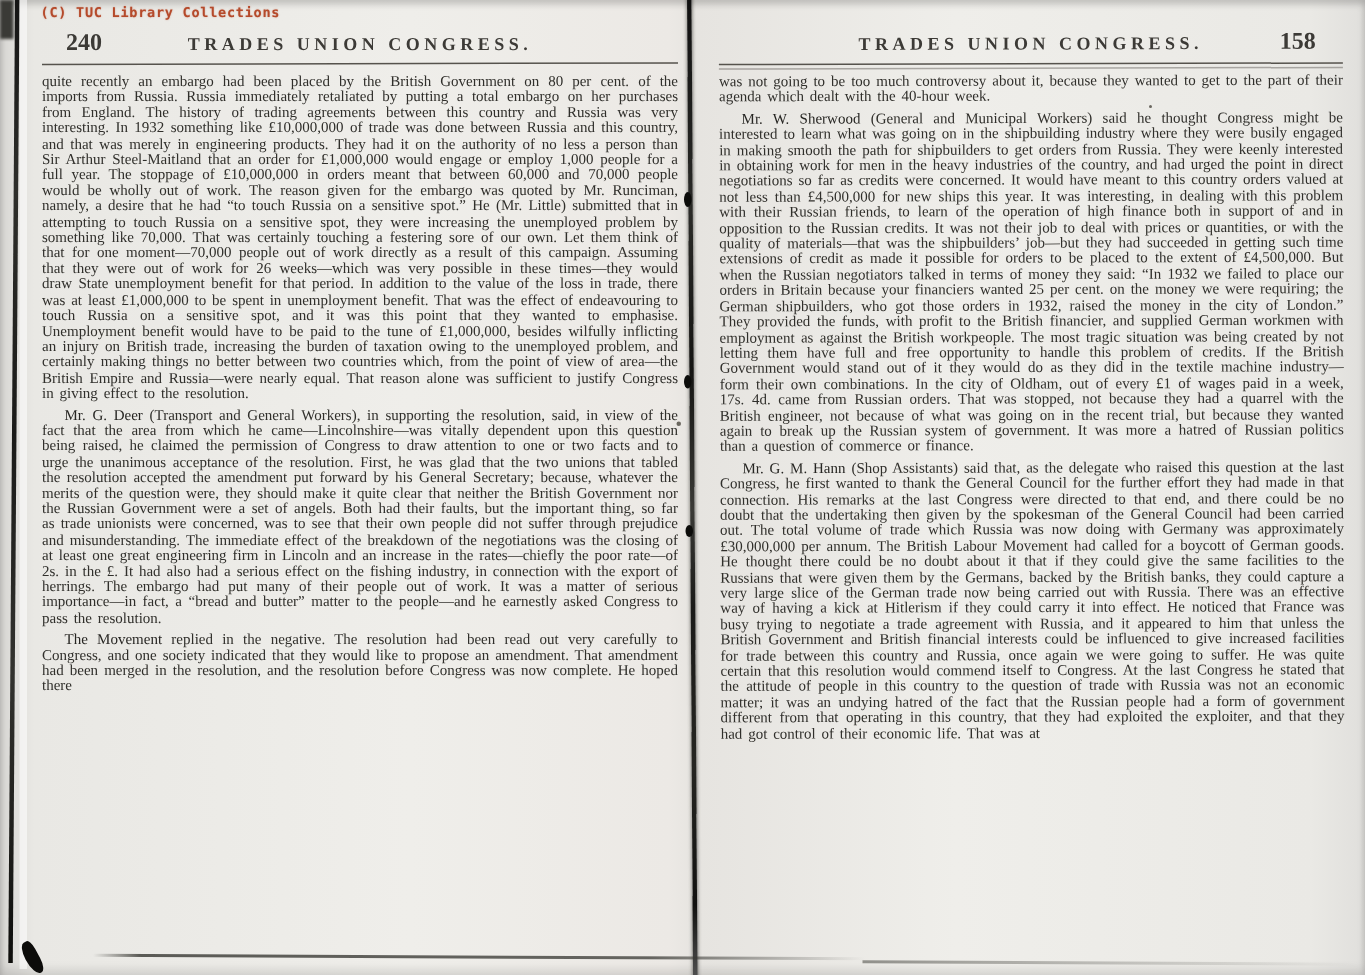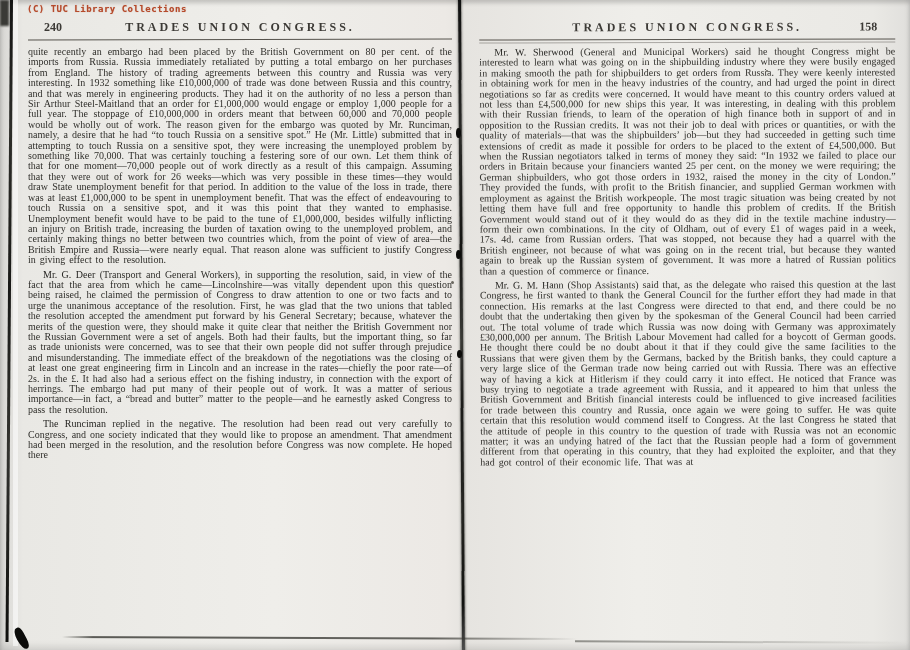--- a/index.html
+++ b/index.html
@@ -57,21 +57,21 @@
   
   .page{position:absolute;top:0;height:650px;color:#2f2e2a;}
   .page.left{left:28px;width:424px;}
   .page.right{left:480px;width:416px;transform:rotate(-0.15deg);}
 
   .page-header{
     display:grid;grid-template-columns:1fr auto 1fr;align-items:baseline;
     margin-top:20px;font-weight:bold;font-size:12px;color:#3c3a36;
   }
   .running-title{letter-spacing:3px;text-align:right;}
-  .pagenum{font-size:12px;text-align:center;}
+  .pagenum{font-size:16px;text-align:center;}
   .page.left .pagenum.num{justify-self:start;padding-left:16px;}
   .page.right .pagenum.num{justify-self:end;padding-right:18px;}
 
   .header-rule{height:0;border-top:1.6px solid #56534d;margin-top:4px;position:relative;}
   .page.left .header-rule{transform:rotate(-0.15deg);}
   .page.right .header-rule::after{
     content:"";position:absolute;left:0;right:0;top:2px;border-top:1px solid rgba(86,83,77,.45);
   }
 
   .page-body{
@@ -106,30 +106,31 @@
   <div class="page left">
     <div class="page-header">
       <span class="pagenum num">240</span>
       <span class="running-title">TRADES UNION CONGRESS.</span>
       <span class="pagenum"></span>
     </div>
     <div class="header-rule"></div>
     <div class="page-body" style="color: rgb(48, 47, 43);">
         <p>quite recently an embargo had been placed by the British Government on 80 per cent. of the imports from Russia. Russia immediately retaliated by putting a total embargo on her purchases from England. The history of trading agreements between this country and Russia was very interesting. In 1932 something like £10,000,000 of trade was done between Russia and this country, and that was merely in engineering products. They had it on the authority of no less a person than Sir Arthur Steel-Maitland that an order for £1,000,000 would engage or employ 1,000 people for a full year. The stoppage of £10,000,000 in orders meant that between 60,000 and 70,000 people would be wholly out of work. The reason given for the embargo was quoted by Mr. Runciman, namely, a desire that he had “to touch Russia on a sensitive spot.” He (Mr. Little) submitted that in attempting to touch Russia on a sensitive spot, they were increasing the unemployed problem by something like 70,000. That was certainly touching a festering sore of our own. Let them think of that for one moment—70,000 people out of work directly as a result of this campaign. Assuming that they were out of work for 26 weeks—which was very possible in these times—they would draw State unemployment benefit for that period. In addition to the value of the loss in trade, there was at least £1,000,000 to be spent in unemployment benefit. That was the effect of endeavouring to touch Russia on a sensitive spot, and it was this point that they wanted to emphasise. Unemployment benefit would have to be paid to the tune of £1,000,000, besides wilfully inflicting an injury on British trade, increasing the burden of taxation owing to the unemployed problem, and certainly making things no better between two countries which, from the point of view of area—the British Empire and Russia—were nearly equal. That reason alone was sufficient to justify Congress in giving effect to the resolution.</p>
         <p class="indent"><b>Mr. G. Deer</b> (Transport and General Workers), in supporting the resolution, said, in view of the fact that the area from which he came—Lincolnshire—was vitally dependent upon this question being raised, he claimed the permission of Congress to draw attention to one or two facts and to urge the unanimous acceptance of the resolution. First, he was glad that the two unions that tabled the resolution accepted the amendment put forward by his General Secretary; because, whatever the merits of the question were, they should make it quite clear that neither the British Government nor the Russian Government were a set of angels. Both had their faults, but the important thing, so far as trade unionists were concerned, was to see that their own people did not suffer through prejudice and misunderstanding. The immediate effect of the breakdown of the negotiations was the closing of at least one great engineering firm in Lincoln and an increase in the rates—chiefly the poor rate—of 2s. in the £. It had also had a serious effect on the fishing industry, in connection with the export of herrings. The embargo had put many of their people out of work. It was a matter of serious importance—in fact, a “bread and butter” matter to the people—and he earnestly asked Congress to pass the resolution.</p>
-        <p class="indent"><b>The Runciman</b> replied in the negative. The resolution had been read out very carefully to Congress, and one society indicated that they would like to propose an amendment. That amendment had been merged in the resolution, and the resolution before Congress was now complete. He hoped there</p>
+        <p class="indent"><b>The Movement</b> replied in the negative. The resolution had been read out very carefully to Congress, and one society indicated that they would like to propose an amendment. That amendment had been merged in the resolution, and the resolution before Congress was now complete. He hoped there</p>
       </div>
   </div>
 
   <div class="page right">
     <div class="page-header">
       <span class="pagenum"></span>
       <span class="running-title">TRADES UNION CONGRESS.</span>
       <span class="pagenum num">158</span>
     </div>
     <div class="header-rule"></div>
     <div class="page-body" style="color: rgb(48, 47, 43);">
+        <p>was not going to be too much controversy about it, because they wanted to get to the part of their agenda which dealt with the 40-hour week.</p>
         <p class="indent"><b>Mr. W. Sherwood</b> (General and Municipal Workers) said he thought Congress might be interested to learn what was going on in the shipbuilding industry where they were busily engaged in making smooth the path for shipbuilders to get orders from Russia. They were keenly interested in obtaining work for men in the heavy industries of the country, and had urged the point in direct negotiations so far as credits were concerned. It would have meant to this country orders valued at not less than £4,500,000 for new ships this year. It was interesting, in dealing with this problem with their Russian friends, to learn of the operation of high finance both in support of and in opposition to the Russian credits. It was not their job to deal with prices or quantities, or with the quality of materials—that was the shipbuilders’ job—but they had succeeded in getting such time extensions of credit as made it possible for orders to be placed to the extent of £4,500,000. But when the Russian negotiators talked in terms of money they said: “In 1932 we failed to place our orders in Britain because your financiers wanted 25 per cent. on the money we were requiring; the German shipbuilders, who got those orders in 1932, raised the money in the city of London.” They provided the funds, with profit to the British financier, and supplied German workmen with employment as against the British workpeople. The most tragic situation was being created by not letting them have full and free opportunity to handle this problem of credits. If the British Government would stand out of it they would do as they did in the textile machine industry—form their own combinations. In the city of Oldham, out of every £1 of wages paid in a week, 17s. 4d. came from Russian orders. That was stopped, not because they had a quarrel with the British engineer, not because of what was going on in the recent trial, but because they wanted again to break up the Russian system of government. It was more a hatred of Russian politics than a question of commerce or finance.</p>
         <p class="indent"><b>Mr. G. M. Hann</b> (Shop Assistants) said that, as the delegate who raised this question at the last Congress, he first wanted to thank the General Council for the further effort they had made in that connection. His remarks at the last Congress were directed to that end, and there could be no doubt that the undertaking then given by the spokesman of the General Council had been carried out. The total volume of trade which Russia was now doing with Germany was approximately £30,000,000 per annum. The British Labour Movement had called for a boycott of German goods. He thought there could be no doubt about it that if they could give the same facilities to the Russians that were given them by the Germans, backed by the British banks, they could capture a very large slice of the German trade now being carried out with Russia. There was an effective way of having a kick at Hitlerism if they could carry it into effect. He noticed that France was busy trying to negotiate a trade agreement with Russia, and it appeared to him that unless the British Government and British financial interests could be influenced to give increased facilities for trade between this country and Russia, once again we were going to suffer. He was quite certain that this resolution would commend itself to Congress. At the last Congress he stated that the attitude of people in this country to the question of trade with Russia was not an economic matter; it was an undying hatred of the fact that the Russian people had a form of government different from that operating in this country, that they had exploited the exploiter, and that they had got control of their economic life. That was at</p>
       </div>
   </div>
 
 </div>
 
 </body></html>

